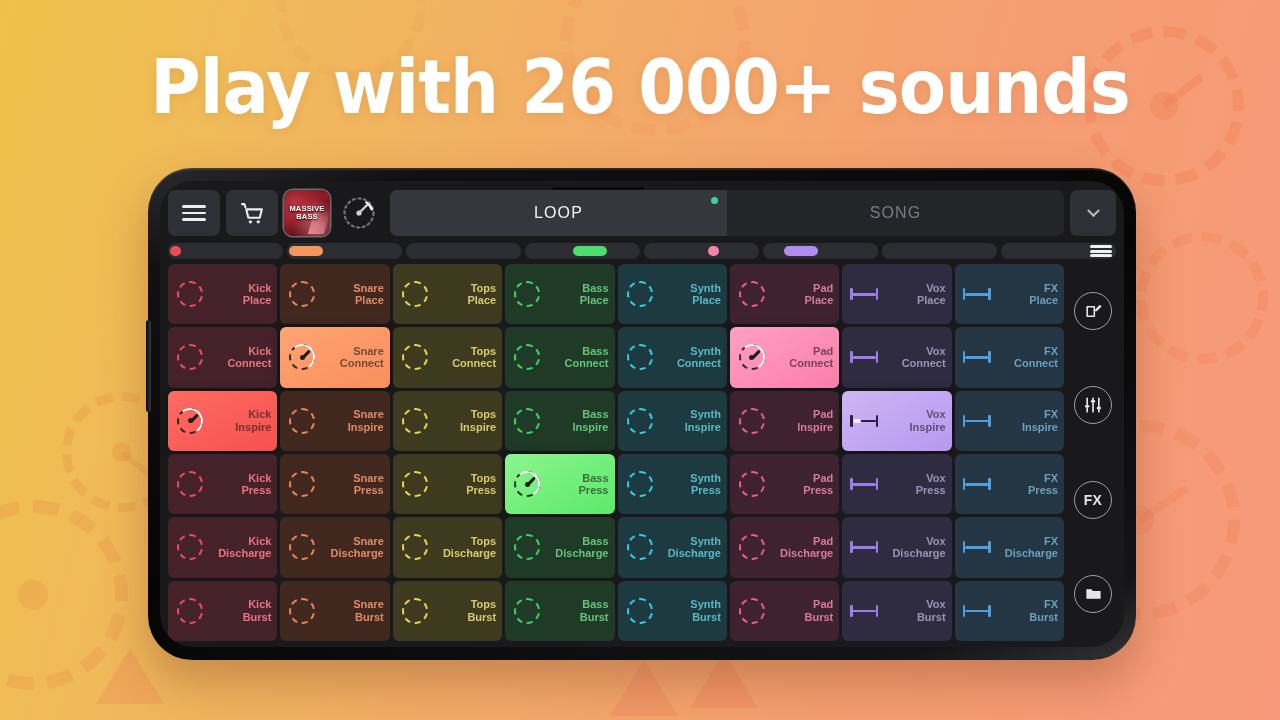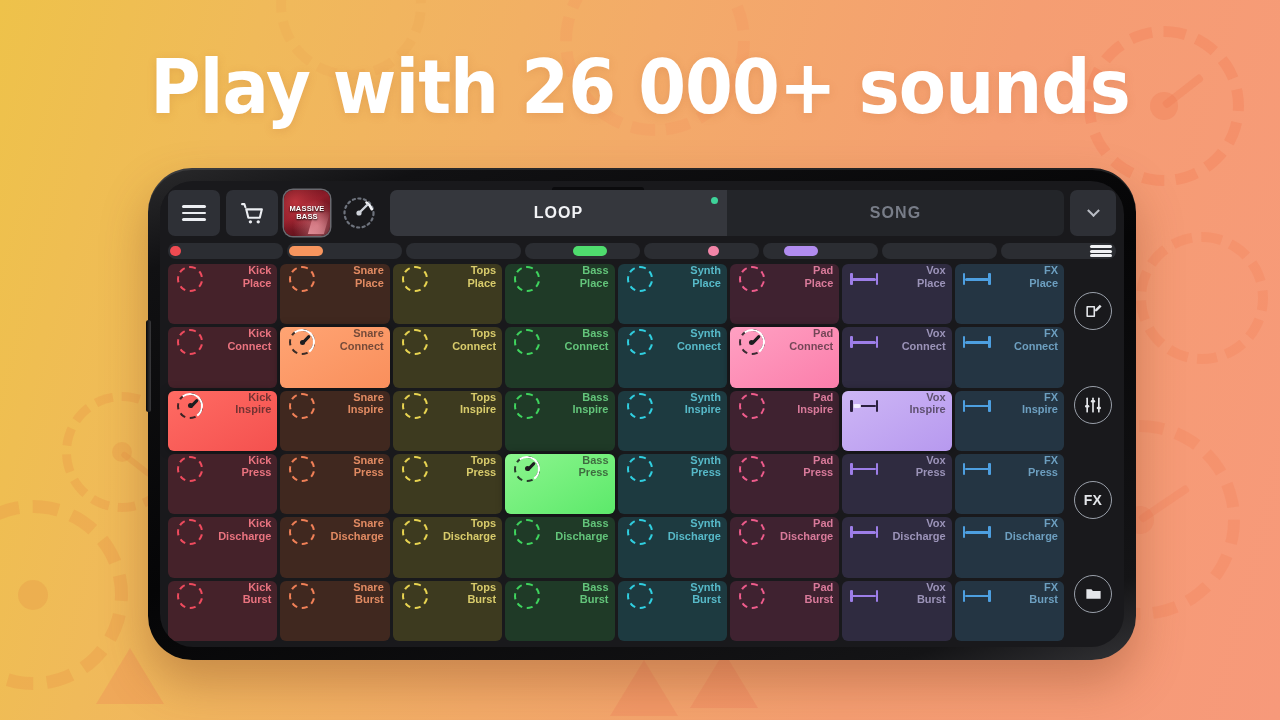--- a/index.html
+++ b/index.html
@@ -75,40 +75,40 @@
       line-height:8.5px; text-align:center; letter-spacing:.2px; text-shadow:0 1px 2px #000; }
   #bpm-box { width:88px; display:flex; align-items:center; justify-content:space-between; padding:0 10px 0 12px; }
   #bpm-value { font-size:19px; font-weight:bold; color:#f2f3f6; }
   .chev { width:9px; height:9px; border-right:2px solid #b9bcc4; border-bottom:2px solid #b9bcc4;
           transform:rotate(45deg) translate(-2px,-2px); }
   #knob-dial { width:46px; height:46px; position:relative; flex:none; }
 
   #tabs { display:flex; align-items:stretch; flex:1; height:46px; border-radius:7px; overflow:hidden;
           background:#232529; margin-left:2px; }
   .tab { flex:1; display:flex; align-items:center; justify-content:center; position:relative;
-         font-size:16px; letter-spacing:1.1px; color:#787d88; font-weight:bold; }
+         font-size:16px; letter-spacing:1.1px; color:#787d88; font-weight:normal; }
   .tab.active { background:#35373d; color:#f2f3f6; }
   .tab-dot { position:absolute; top:7px; right:9px; width:7px; height:7px; border-radius:50%; background:#3ed39a; }
   #btn-rec { width:96px; gap:9px; }
   #rec-label { font-size:15px; font-weight:bold; letter-spacing:.6px; color:#f2f3f6; }
   #btn-expand { width:46px; }
 
   
   #trackbar { display:flex; gap:4px; height:16px; margin-top:7px; flex:none; }
   .tb-slot { flex:1; background:#2b2d32; border-radius:8px; position:relative; }
   .tb-marker { position:absolute; top:3px; height:10px; border-radius:5px; }
   .tb-lines { position:absolute; top:2px; right:4px; width:22px; height:12px;
               display:flex; flex-direction:column; justify-content:space-between; }
   .tb-lines i { display:block; height:3px; background:#f0f1f4; border-radius:2px; }
 
   
   #grid-wrap { flex:1; display:flex; gap:6px; margin-top:5px; min-height:0; }
   #grid { flex:1; display:grid; grid-template-columns:repeat(8,1fr); grid-template-rows:repeat(6,1fr);
           gap:3px; min-height:0; }
-  .pad { border-radius:6px; display:flex; align-items:flex-start; gap:12px; padding:0 6px 0 7px; position:relative;
+  .pad { border-radius:6px; display:flex; align-items:center; gap:12px; padding:0 6px 0 7px; position:relative;
          overflow:hidden; }
   .pad-icon { width:30px; height:30px; flex:none; position:relative; }
   .pad-label { flex:1; text-align:right; font-size:11px; line-height:12.5px; font-weight:bold;
                white-space:nowrap; }
   .pad-label .l2 { display:block; }
   .ring { position:absolute; inset:2px; border-radius:50%; border:2.5px dashed; }
   .bar-icon { position:absolute; left:1px; top:13px; width:28px; height:4px; }
   .bar-icon .cap { position:absolute; top:-4px; width:2.5px; height:12px; border-radius:1px; }
   .bar-icon .line { position:absolute; left:2px; right:2px; top:1px; height:2.5px; border-radius:2px; }
   .needle { position:absolute; left:50%; top:50%; width:11px; height:2.5px; background:#1d1d1f;

